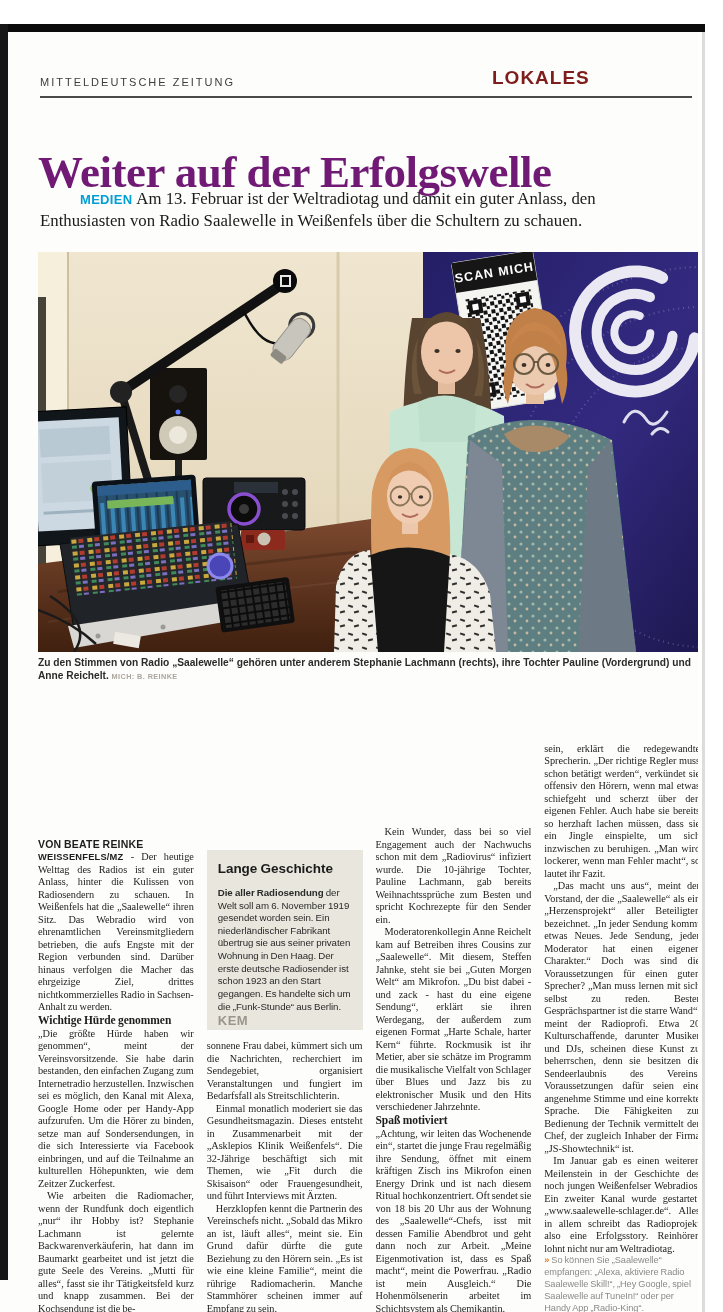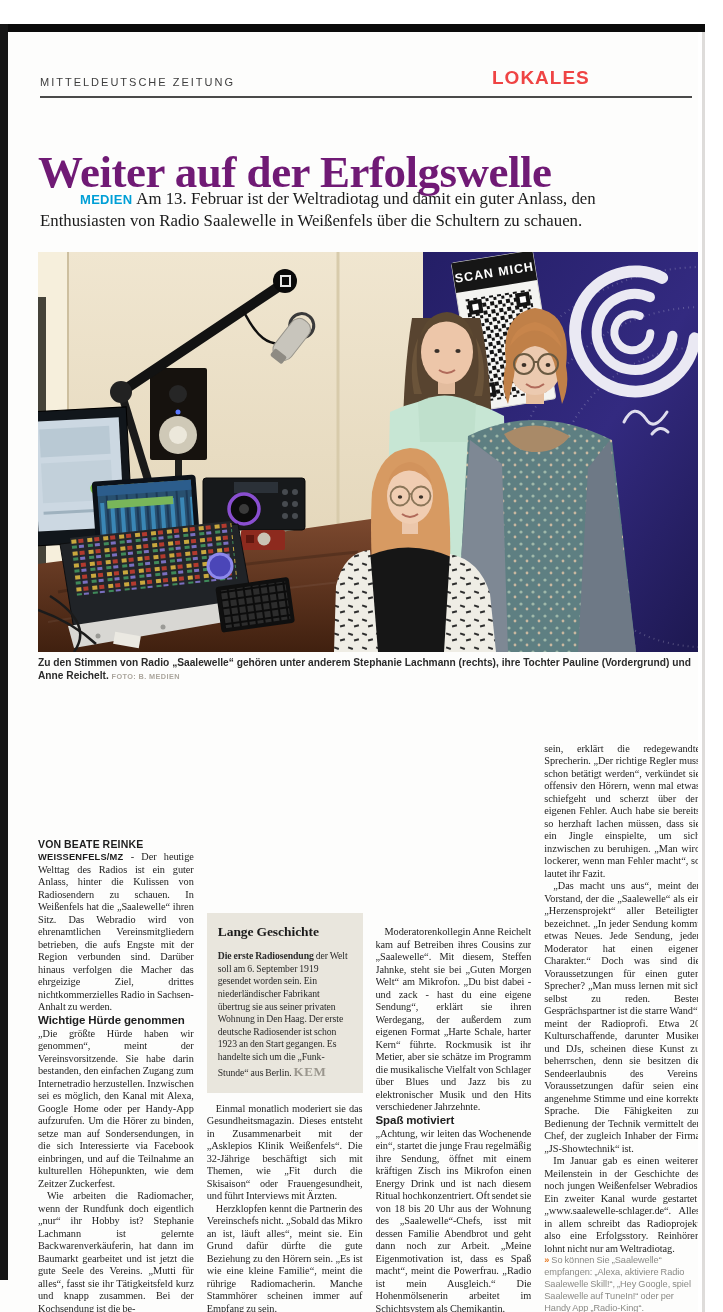--- a/index.html
+++ b/index.html
@@ -8,21 +8,21 @@
   .edge-top{position:absolute;left:0;top:0;width:723px;height:8px;background:#0b0b0b;}
   .edge-left{position:absolute;left:0;top:0;width:8px;height:1256px;background:#161616;}
   .edge-right{position:absolute;left:702px;top:8px;width:21px;height:1304px;background:#dedcda;}
   .edge-right-gap{position:absolute;left:698px;top:8px;width:4px;height:1304px;background:#fff;}
   .edge-tick{position:absolute;left:705px;top:687px;width:12px;height:5px;background:#3c3c3c;}
   .edge-bottom{position:absolute;left:88px;top:1306px;width:635px;height:6px;background:#2e2e2e;}
 
   .masthead-name{position:absolute;left:40px;top:52px;font-family:"Liberation Sans",sans-serif;
     font-size:11px;letter-spacing:2px;color:#3d3d3d;}
   .masthead-section{position:absolute;left:492px;top:43px;font-family:"Liberation Sans",sans-serif;
-    font-size:19px;font-weight:800;letter-spacing:1px;color:#ef4444;}
+    font-size:19px;font-weight:800;letter-spacing:1px;color:#7f1d1d;}
   .masthead-rule{position:absolute;left:40px;top:72px;width:652px;height:2px;background:#4a4a4a;}
 
   .headline{position:absolute;left:38px;top:94px;width:662px;font-size:45px;font-weight:700;
     letter-spacing:-0.5px;color:#701a75;line-height:1.1;}
   .lead{position:absolute;left:40px;top:164px;width:628px;font-size:16.8px;line-height:1.32;color:#1a1a1a;}
   .kicker{font-family:"Liberation Sans",sans-serif;font-weight:800;font-size:13px;color:#009fd6;
     letter-spacing:.3px;margin-right:4px;padding-left:40px;}
 
   .photo{position:absolute;left:38px;top:228px;width:662px;height:400px;background:#e8dcc4;}
   .caption{position:absolute;left:38px;top:633px;width:662px;font-family:"Liberation Sans",sans-serif;
@@ -30,24 +30,24 @@
   .credit{font-size:7.3px;font-weight:700;color:#aba69d;letter-spacing:.4px;}
 
   .body-cols{position:absolute;left:38px;top:662px;width:662px;height:629px;display:flex;gap:13px;overflow:hidden;align-items:flex-end;}
   .col{flex:1 1 0;overflow:hidden;font-size:10.3px;line-height:1.215;text-align:justify;
     letter-spacing:-0.05px;word-spacing:-0.4px;hyphens:auto;-webkit-hyphens:auto;color:#1d1d1d;}
   .col p{margin:0;}
   .col p.ind{text-indent:9px;}
   .byline{font-family:"Liberation Sans",sans-serif;font-weight:700;font-size:10.5px;
     letter-spacing:.2px;margin:0 0 16px 0;text-align:left;}
   .dateline{font-family:"Liberation Sans",sans-serif;font-weight:700;font-size:9.3px;letter-spacing:.2px;}
-  .subhead{font-family:Liberation Sans, sans-serif;font-weight:700;font-size:11.5px;
+  .subhead{font-family:Liberation Serif, serif;font-weight:700;font-size:11.5px;
     margin:7px 0 2px 0;text-align:left;}
-  .infobox{background:#e9e6dd;padding:11px 10px 12px 11px;margin:12px 0 10px 0;
-    font-family:Liberation Serif, serif;text-align:left;}
+  .infobox{background:#e9e6dd;padding:11px 10px 0 11px;margin:12px 0 10px 0;
+    font-family:Liberation Sans, sans-serif;text-align:left;}
   .infobox h3{margin:0 0 10px 0;font-size:13.5px;font-weight:800;color:#1b1b1b;}
   .infobox p{font-size:9.7px;line-height:1.3;color:#2a2a2a;margin:0 0 9px 0;text-align:left;}
   .infobox p:last-child{margin-bottom:0;}
   .infobox .kem{font-size:13px;color:#9a968d;font-weight:700;letter-spacing:.5px;}
   .footnote{margin-top:7px;font-family:"Liberation Sans",sans-serif;font-size:9.2px;line-height:1.3;
     color:#8a8a86;text-align:left;}
   .fn-marker{color:#e87a22;font-weight:700;margin-right:2px;}
   .bottom-rule{position:absolute;left:40px;top:1290px;width:666px;height:2px;background:#9a9a9a;}
 </style>
 </head>
@@ -285,43 +285,45 @@
       <circle cx="383" cy="244" r="9.5" fill="none" stroke="#8a7558" stroke-width="1.8"></circle>
       <line x1="371" y1="242" x2="374" y2="242" stroke="#8a7558" stroke-width="1.8"></line>
       <ellipse cx="362" cy="245" rx="2.2" ry="1.8" fill="#3c3128"></ellipse>
       <ellipse cx="383" cy="245" rx="2.2" ry="1.8" fill="#3c3128"></ellipse>
       <path d="M 364 262 q 8 6 16 0" stroke="#b06a5a" stroke-width="2" fill="none"></path>
     </g>
   </svg>
 
   <div class="caption">
     <span>Zu den Stimmen von Radio „Saalewelle“ gehören unter anderem Stephanie Lachmann (rechts), ihre Tochter Pauline (Vordergrund) und Anne Reichelt.</span>
-    <span class="credit">FOTO: B. MEDIEN</span>
+    <span class="credit">MICH: B. REINKE</span>
   </div>
 
   <div class="body-cols">
 
     <div class="col">
       <p class="byline">VON BEATE REINKE</p>
       <p><b class="dateline">WEISSENFELS/MZ</b> <span>- Der heutige Welttag des Radios ist ein guter Anlass, hinter die Kulissen von Radiosendern zu schauen. In Weißenfels hat die „Saalewelle“ ihren Sitz. Das Webradio wird von ehrenamtlichen Vereinsmitgliedern betrieben, die aufs Engste mit der Region verbunden sind. Darüber hinaus verfolgen die Macher das ehrgeizige Ziel, drittes nichtkommerzielles Radio in Sachsen-Anhalt zu werden.</span></p>
       <p class="subhead">Wichtige Hürde genommen</p>
       <p>„Die größte Hürde haben wir genommen“, meint der Vereinsvorsitzende. Sie habe darin bestanden, den einfachen Zugang zum Internetradio herzustellen. Inzwischen sei es möglich, den Kanal mit Alexa, Google Home oder per Handy-App aufzurufen. Um die Hörer zu binden, setze man auf Sondersendungen, in die sich Interessierte via Facebook einbringen, und auf die Teilnahme an kulturellen Höhepunkten, wie dem Zeitzer Zuckerfest.</p>
       <p class="ind">Wie arbeiten die Radiomacher, wenn der Rundfunk doch eigentlich „nur“ ihr Hobby ist? Stephanie Lachmann ist gelernte Backwarenverkäuferin, hat dann im Baumarkt gearbeitet und ist jetzt die gute Seele des Vereins. „Mutti für alles“, fasst sie ihr Tätigkeitsfeld kurz und knapp zusammen. Bei der Kochsendung ist die be-</p>
     </div>
 
     <div class="col">
       <div class="infobox">
         <h3>Lange Geschichte</h3>
-        <p><b>Die erste Radiosendung</b><span> der Welt soll am 6. September 1919 gesendet worden sein. Ein niederländischer Fabrikant übertrug sie aus seiner privaten Wohnung in Den Haag. Der erste deutsche Radiosender ist schon 1923 an den Start gegangen. Es handelte sich um die „Funk-Stunde“ aus Berlin.</span> <span class="kem">KEM</span></p>
+        <p><b>Die aller Radiosendung</b><span> der Welt soll am 6. November 1919 gesendet worden sein. Ein niederländischer Fabrikant übertrug sie aus seiner privaten Wohnung in Den Haag. Der erste deutsche Radiosender ist schon 1923 an den Start gegangen. Es handelte sich um die „Funk-Stunde“ aus Berlin.</span> <span class="kem">KEM</span></p>
       </div>
+      <p>sonnene Frau dabei, kümmert sich um die Nachrichten, recherchiert im Sendegebiet, organisiert Veranstaltungen und fungiert im Bedarfsfall als Streitschlichterin.</p>
       <p class="ind">Einmal monatlich moderiert sie das Gesundheitsmagazin. Dieses entsteht in Zusammenarbeit mit der „Asklepios Klinik Weißenfels“. Die 32-Jährige beschäftigt sich mit Themen, wie „Fit durch die Skisaison“ oder Frauengesundheit, und führt Interviews mit Ärzten.</p>
       <p class="ind">Herzklopfen kennt die Partnerin des Vereinschefs nicht. „Sobald das Mikro an ist, läuft alles“, meint sie. Ein Grund dafür dürfte die gute Beziehung zu den Hörern sein. „Es ist wie eine kleine Familie“, meint die rührige Radiomacherin. Manche Stammhörer scheinen immer auf Empfang zu sein.</p>
     </div>
 
     <div class="col">
+      <p class="ind">Kein Wunder, dass bei so viel Engagement auch der Nachwuchs schon mit dem „Radiovirus“ infiziert wurde. Die 10-jährige Tochter, Pauline Lachmann, gab bereits Weihnachtssprüche zum Besten und spricht Kochrezepte für den Sender ein.</p>
       <p class="ind">Moderatorenkollegin Anne Reichelt kam auf Betreiben ihres Cousins zur „Saalewelle“. Mit diesem, Steffen Jahnke, steht sie bei „Guten Morgen Welt“ am Mikrofon. „Du bist dabei - und zack - hast du eine eigene Sendung“, erklärt sie ihren Werdegang, der außerdem zum eigenen Format „Harte Schale, harter Kern“ führte. Rockmusik ist ihr Metier, aber sie schätze im Programm die musikalische Vielfalt von Schlager über Blues und Jazz bis zu elektronischer Musik und den Hits verschiedener Jahrzehnte.</p>
       <p class="subhead">Spaß motiviert</p>
       <p>„Achtung, wir leiten das Wochenende ein“, startet die junge Frau regelmäßig ihre Sendung, öffnet mit einem kräftigen Zisch ins Mikrofon einen Energy Drink und ist nach diesem Ritual hochkonzentriert. Oft sendet sie von 18 bis 20 Uhr aus der Wohnung des „Saalewelle“-Chefs, isst mit dessen Familie Abendbrot und geht dann noch zur Arbeit. „Meine Eigenmotivation ist, dass es Spaß macht“, meint die Powerfrau. „Radio ist mein Ausgleich.“ Die Hohenmölsenerin arbeitet im Schichtsystem als Chemikantin.</p>
     </div>
 
     <div class="col">
       <p>sein, erklärt die redegewandte Sprecherin. „Der richtige Regler muss schon betätigt werden“, verkündet sie offensiv den Hörern, wenn mal etwas schiefgeht und scherzt über den eigenen Fehler. Auch habe sie bereits so herzhaft lachen müssen, dass sie ein Jingle einspielte, um sich inzwischen zu beruhigen. „Man wird lockerer, wenn man Fehler macht“, so lautet ihr Fazit.</p>
       <p class="ind">„Das macht uns aus“, meint der Vorstand, der die „Saalewelle“ als ein „Herzensprojekt“ aller Beteiligten bezeichnet. „In jeder Sendung kommt etwas Neues. Jede Sendung, jeder Moderator hat einen eigenen Charakter.“ Doch was sind die Voraussetzungen für einen guten Sprecher? „Man muss lernen mit sich selbst zu reden. Bester Gesprächspartner ist die starre Wand“, meint der Radioprofi. Etwa 20 Kulturschaffende, darunter Musiker und DJs, scheinen diese Kunst zu beherrschen, denn sie besitzen die Sendeerlaubnis des Vereins. Voraussetzungen dafür seien eine angenehme Stimme und eine korrekte Sprache. Die Fähigkeiten zur Bedienung der Technik vermittelt der Chef, der zugleich Inhaber der Firma „JS-Showtechnik“ ist.</p>
       <p class="ind">Im Januar gab es einen weiteren Meilenstein in der Geschichte des noch jungen Weißenfelser Webradios. Ein zweiter Kanal wurde gestartet: „www.saalewelle-schlager.de“. Alles in allem schreibt das Radioprojekt also eine Erfolgsstory. Reinhören lohnt nicht nur am Weltradiotag.</p>
       <p class="footnote"><span class="fn-marker">»</span><span>So können Sie „Saalewelle“ empfangen: „Alexa, aktiviere Radio Saalewelle Skill!“, „Hey Google, spiel Saalewelle auf TuneIn!“ oder per Handy App „Radio-King“.</span></p>

